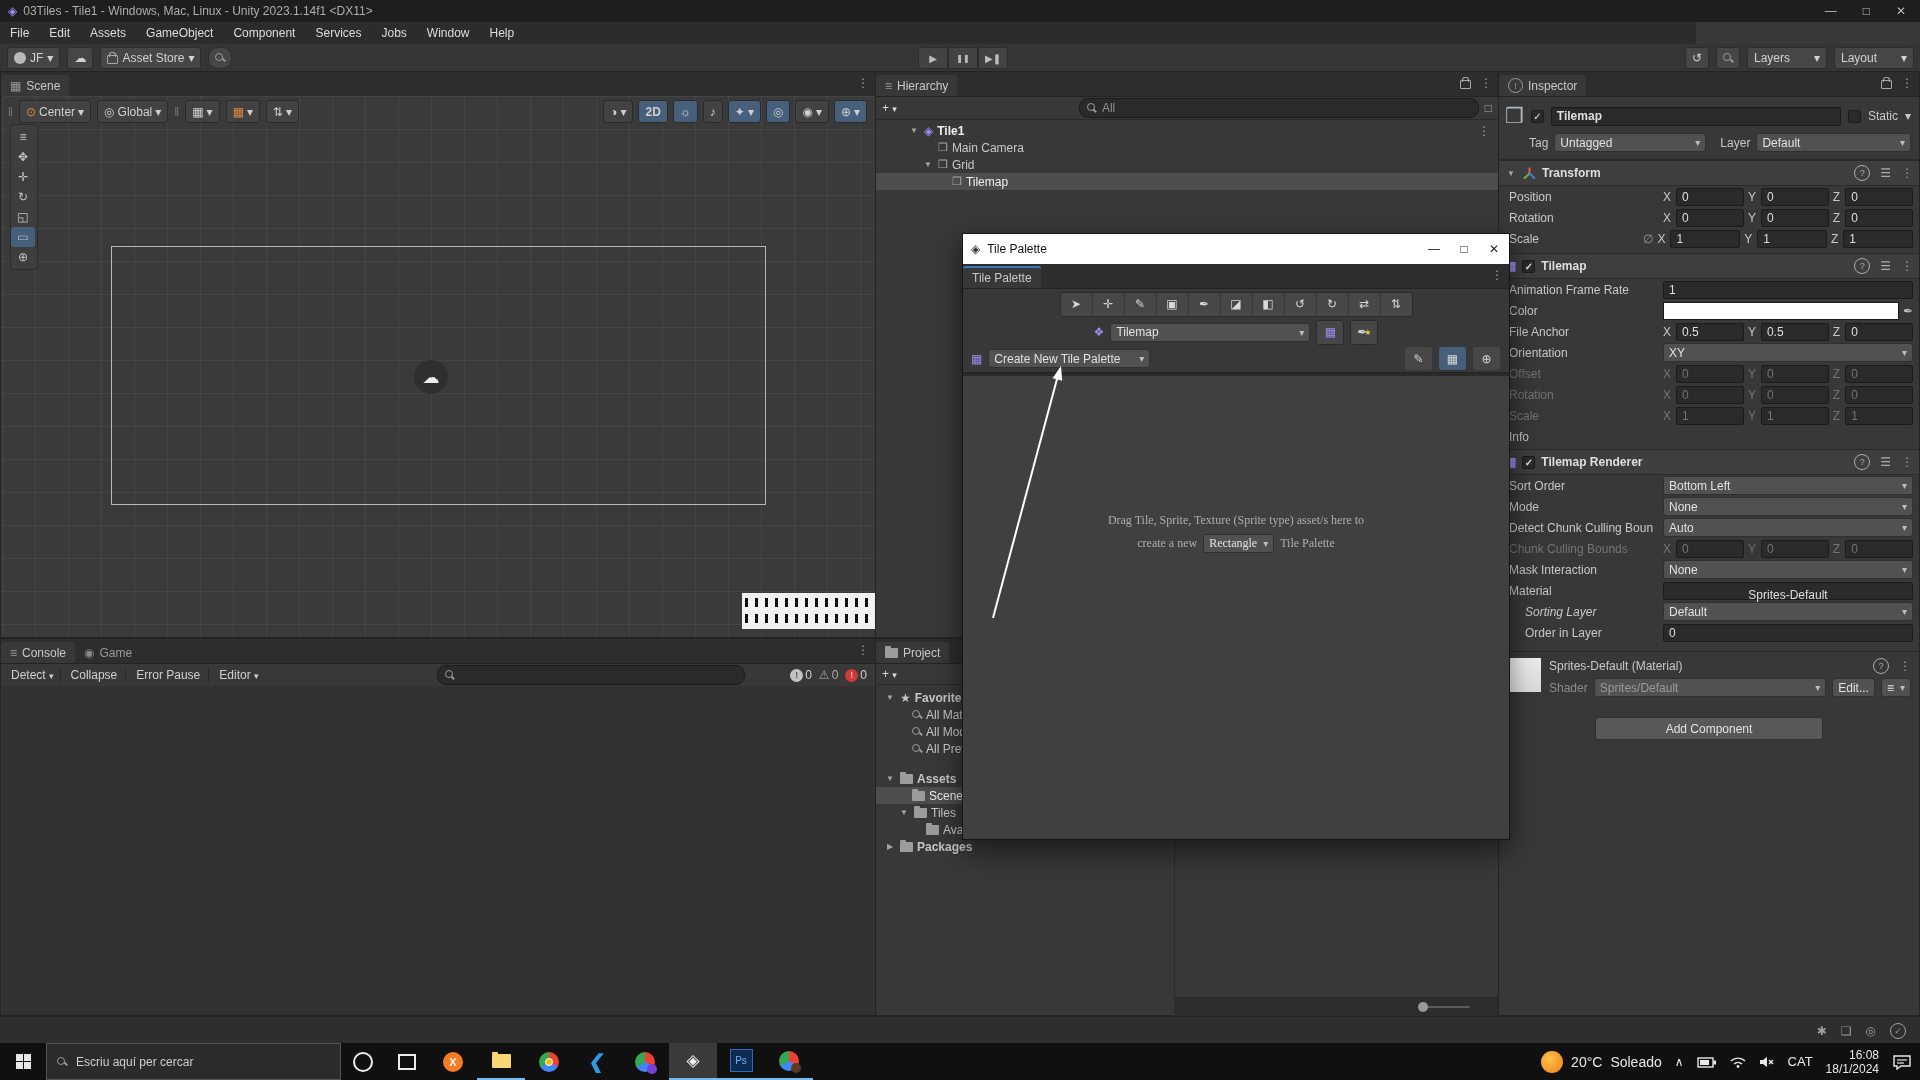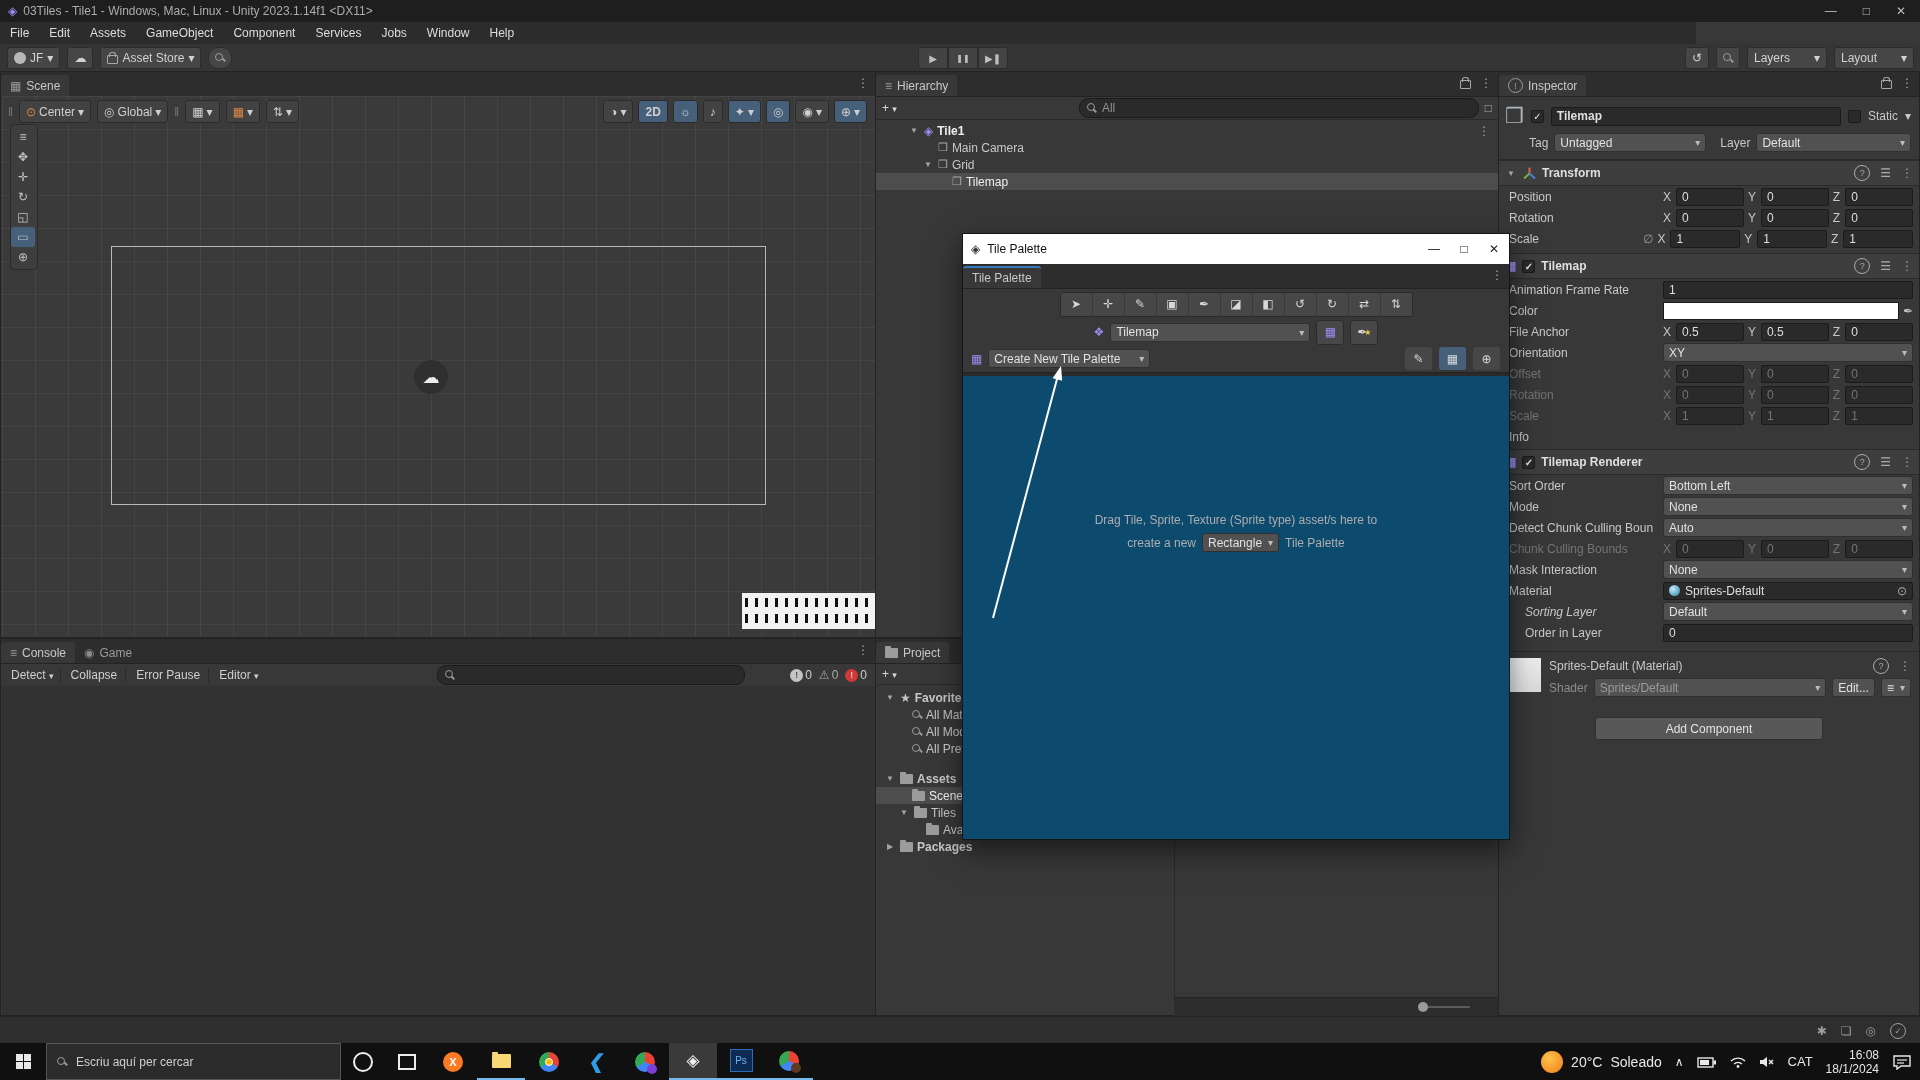--- a/index.html
+++ b/index.html
@@ -603,21 +603,21 @@
       </div>
     <div class="irow">
         <span class="ilabel">Mask Interaction</span>
       <div class="dd grow">
           <span>None</span>
           <span class="car">▾</span>
         </div>
       </div>
     <div class="irow">
         <span class="ilabel">Material</span>
-      <div class="field grow" style="gap:5px;">
+      <div class="field grow" style="gap:5px;flex-direction:column;">
         <span style="width:11px;height:11px;border-radius:50%;background:radial-gradient(circle at 35% 35%,#BFEFFF,#2E7DA0);"></span>
         <span>Sprites-Default</span>
         <span style="margin-left:auto;color:#ABABAB;">⊙</span>
       </div>
       </div>
     <div class="irow" style="padding-left:26px;">
         <span class="ilabel" style="width:134px;font-style:italic;">Sorting Layer</span>
       <div class="dd grow">
           <span>Default</span>
           <span class="car">▾</span>
@@ -747,21 +747,21 @@
           <span>✎</span>
         </div>
       <div class="tp-toolbtn" style="border-radius:3px;width:27px;background:#46607C;">
           <span>▦</span>
         </div>
       <div class="tp-toolbtn" style="border-radius:3px;width:27px;">
           <span>⊕</span>
         </div>
     </div>
 
-    <div class="abs" style="left:0;top:142px;width:546px;height:463px;background:#0c4a6e;">
+    <div class="abs" style="left:0;top:142px;width:546px;height:463px;background:#404040;font-family:Liberation Serif, serif;">
       <div style="position:absolute;left:0;top:137px;width:100%;text-align:center;color:#ADADAD;">
         <div>Drag Tile, Sprite, Texture (Sprite type) asset/s here to</div>
         <div class="flex" style="justify-content:center;gap:6px;margin-top:6px;">
           <span>create a new</span>
           <span class="dd" style="display:inline-flex;">
             <span>Rectangle</span>
               <span class="car">▾</span>
           </span>
           <span>Tile Palette</span>
         </div>

